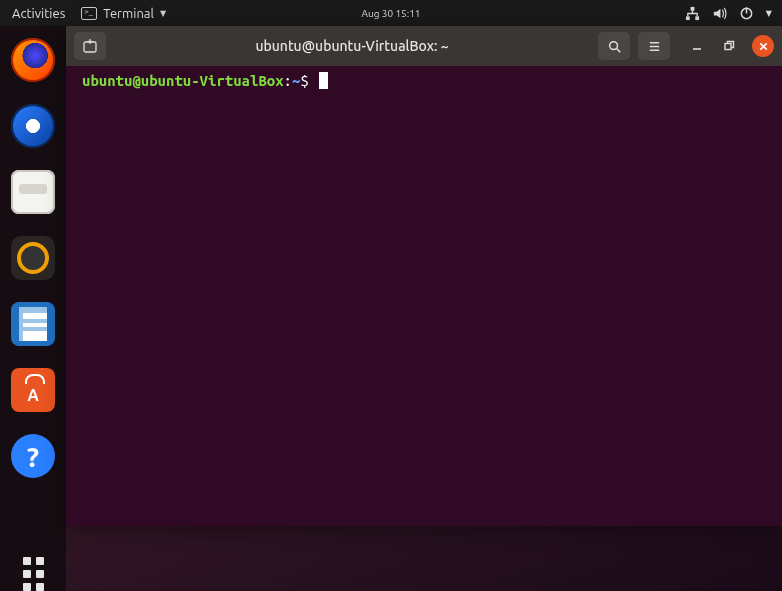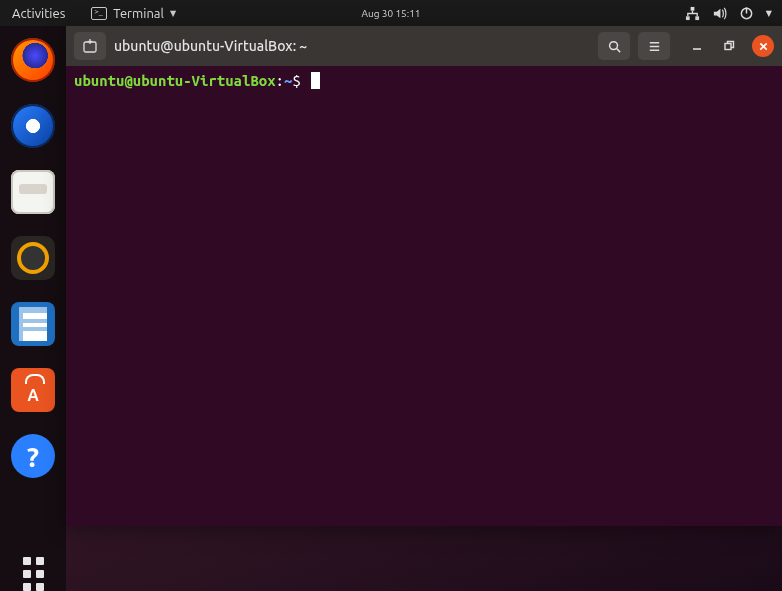--- a/index.html
+++ b/index.html
@@ -13,21 +13,21 @@
   
   .top-panel {
     height: 26px;
     background: #1a1a1a;
     color: #ddd;
     display: flex;
     align-items: center;
     font-size: 13px;
     padding: 0 6px;
   }
-  .top-panel .left-cluster { display: flex; align-items: center; gap: 12px; }
+  .top-panel .left-cluster { display: flex; align-items: center; gap: 2px; }
   .top-panel .activities { padding: 0 6px; cursor: pointer; }
   .top-panel .app-menu { display: flex; align-items: center; gap: 6px; padding: 0 8px; cursor: pointer; }
   .top-panel .app-menu .term-icon { width: 16px; height: 13px; border: 1px solid #ccc; border-radius: 2px; position: relative; }
   .top-panel .app-menu .term-icon::before { content: ">_"; position: absolute; font-size: 8px; left: 2px; top: -1px; color: #ccc; }
   .top-panel .app-menu .tri { font-size: 8px; color: #ccc; }
   .top-panel .center-cluster {
     position: absolute; left: 50%; transform: translateX(-50%);
     font-size: 10px; color: #ddd;
   }
   .top-panel .right-cluster {
@@ -101,34 +101,34 @@
   .tb-btn {
     width: 32px; height: 28px;
     border-radius: 5px;
     background: #4a4644;
     display: flex; align-items: center; justify-content: center;
     cursor: pointer;
     color: #ddd;
   }
   .tb-btn.newtab svg { width:16px;height:16px; }
   .tb-title {
-    flex: 1; text-align: left; font-weight: 500;
+    flex: 1; text-align: center; font-weight: 500;
   }
   .tb-right { display: flex; align-items: center; gap: 8px; }
   .win-ctl { display: flex; align-items: center; gap: 14px; margin-left: 10px; }
   .win-ctl .wc {
     width: 18px; height: 18px; display:flex;align-items:center;justify-content:center;
     color:#ddd; cursor:pointer; border-radius:50%;
   }
   .win-ctl .wc.close { background:#e95420; color:#fff; width:22px;height:22px; }
 
   .terminal-body {
     flex: 1;
     background: #300a24;
-    padding: 6px 8px;
+    padding: 6px 16px;
     font-family: "Ubuntu Mono","DejaVu Sans Mono",monospace;
     font-size: 15px;
     color: #fff;
     white-space: pre;
   }
   .prompt-user { color: #7fdc3c; font-weight: bold; }
   .prompt-path { color: #6d9cf8; font-weight: bold; }
   .prompt-sym  { color: #ffffff; }
   .cursor {
     display: inline-block; width: 9px; height: 17px;

